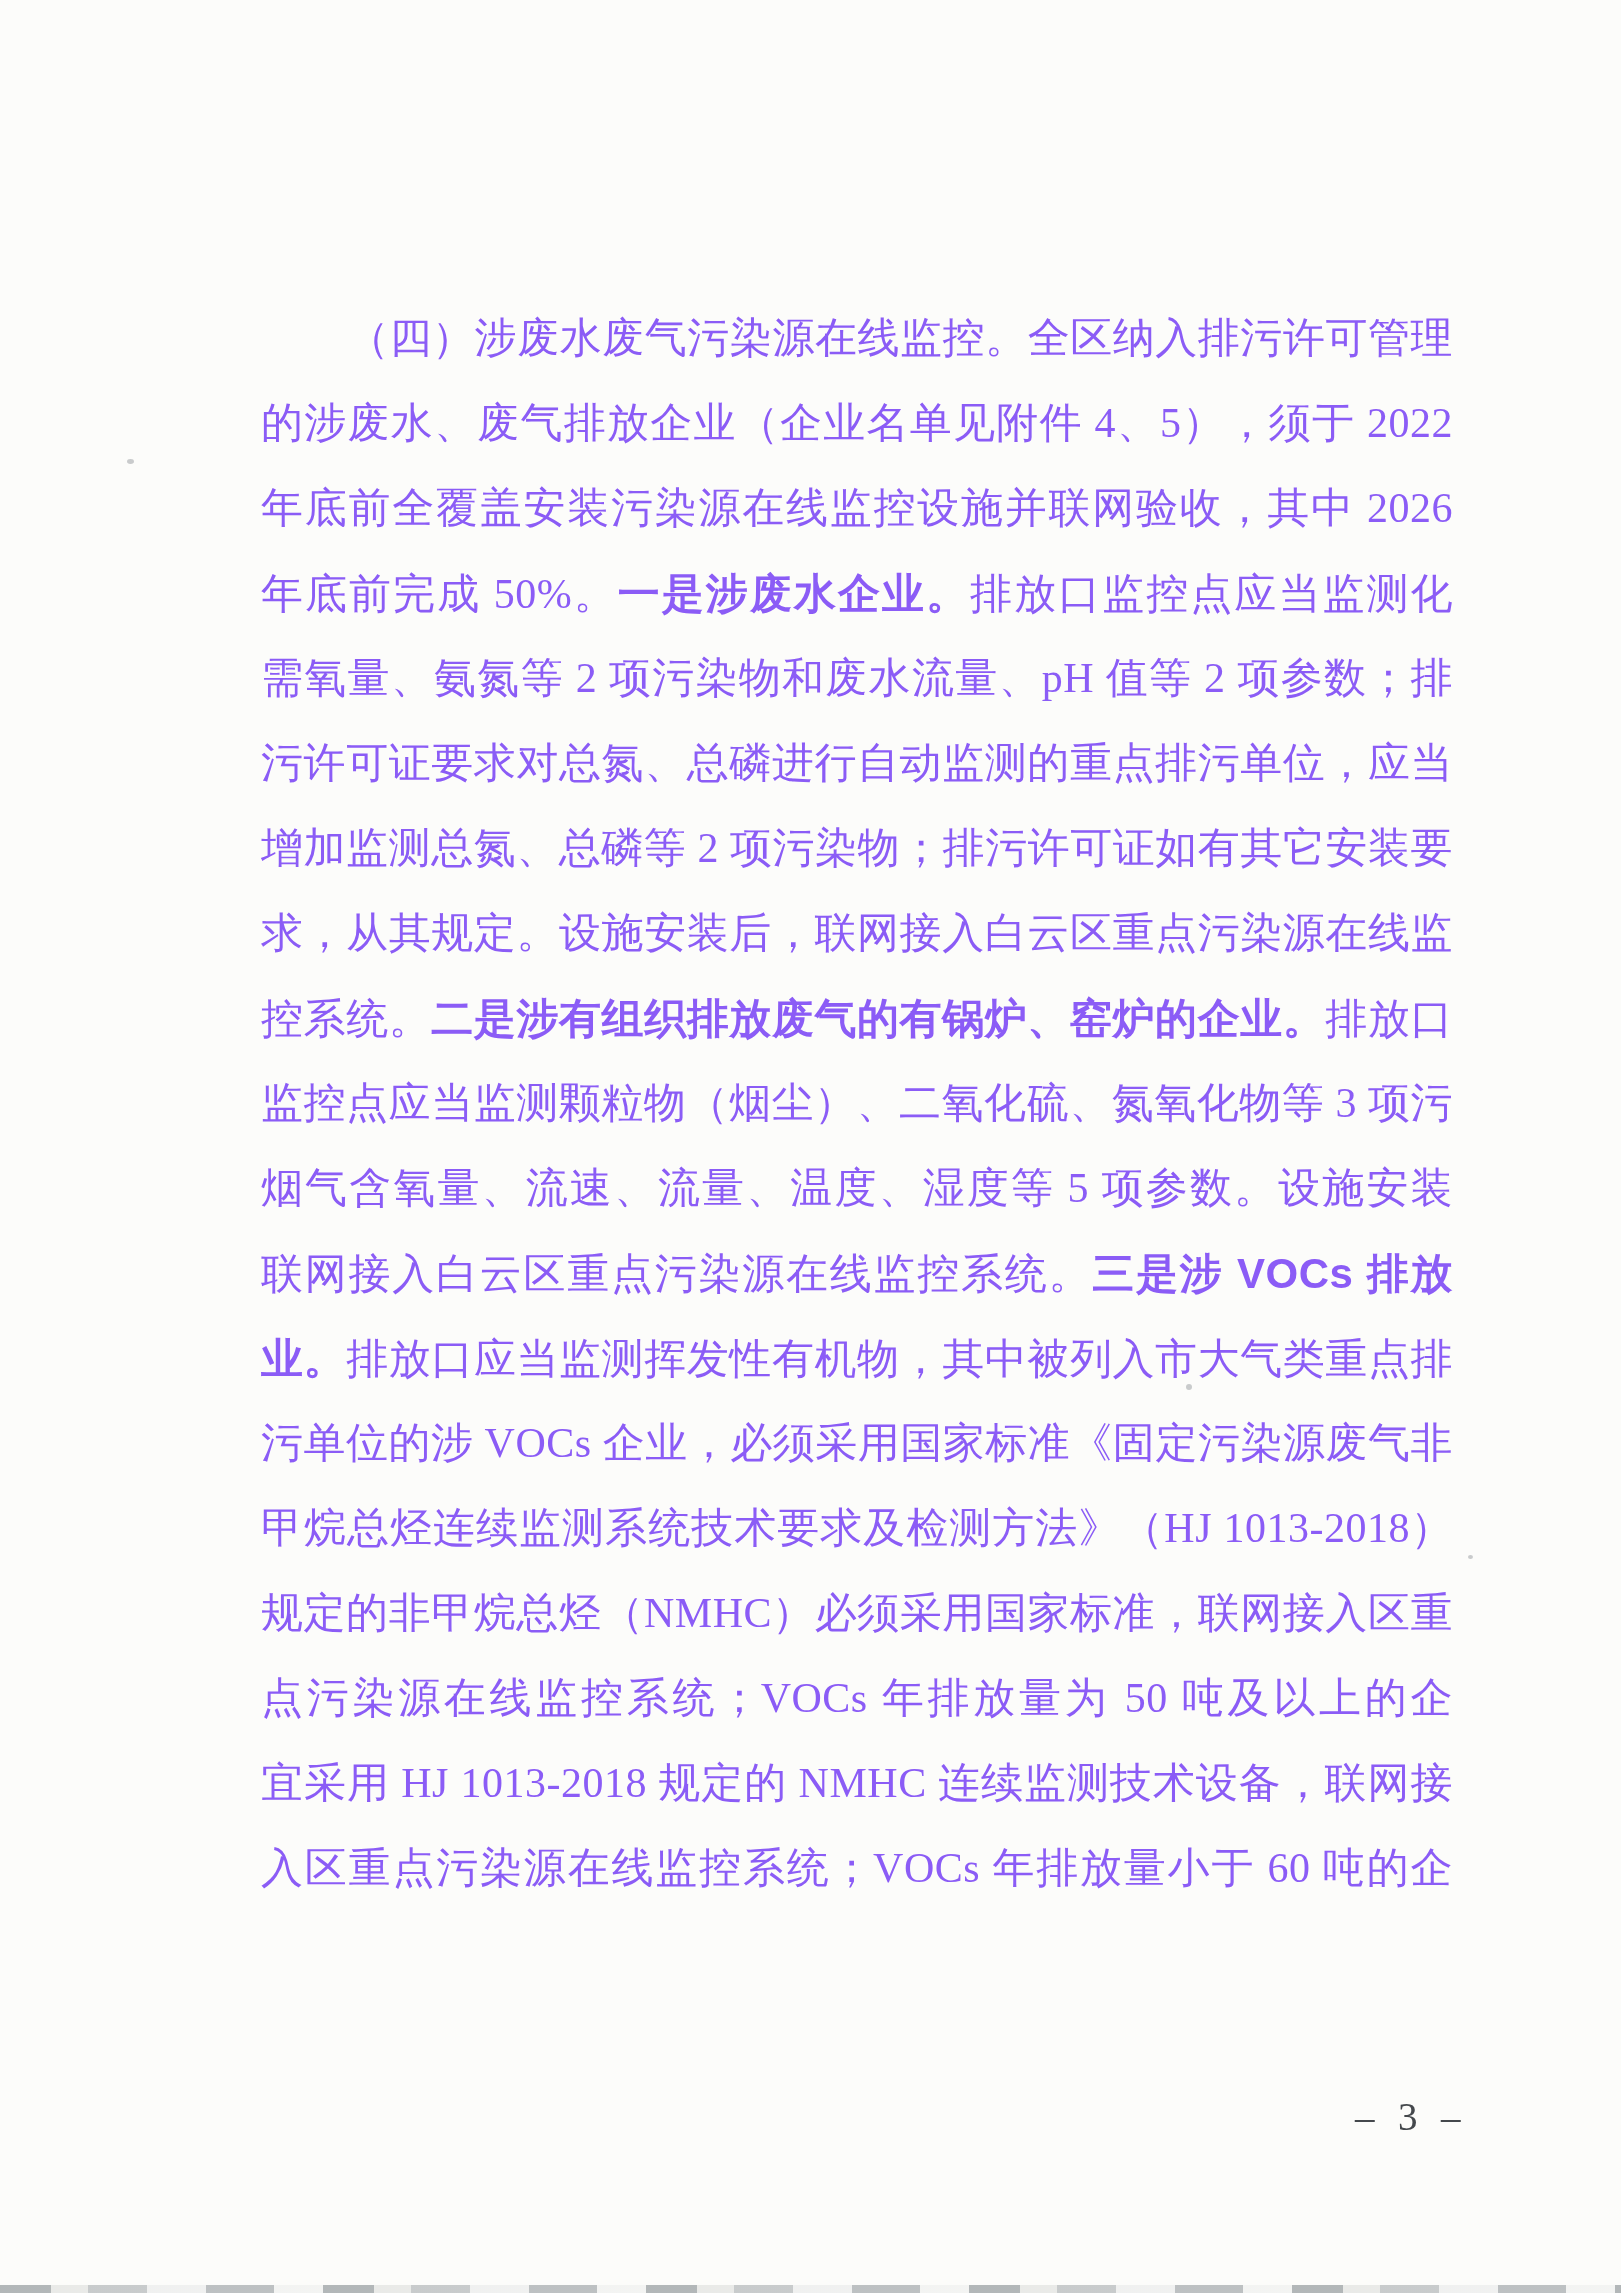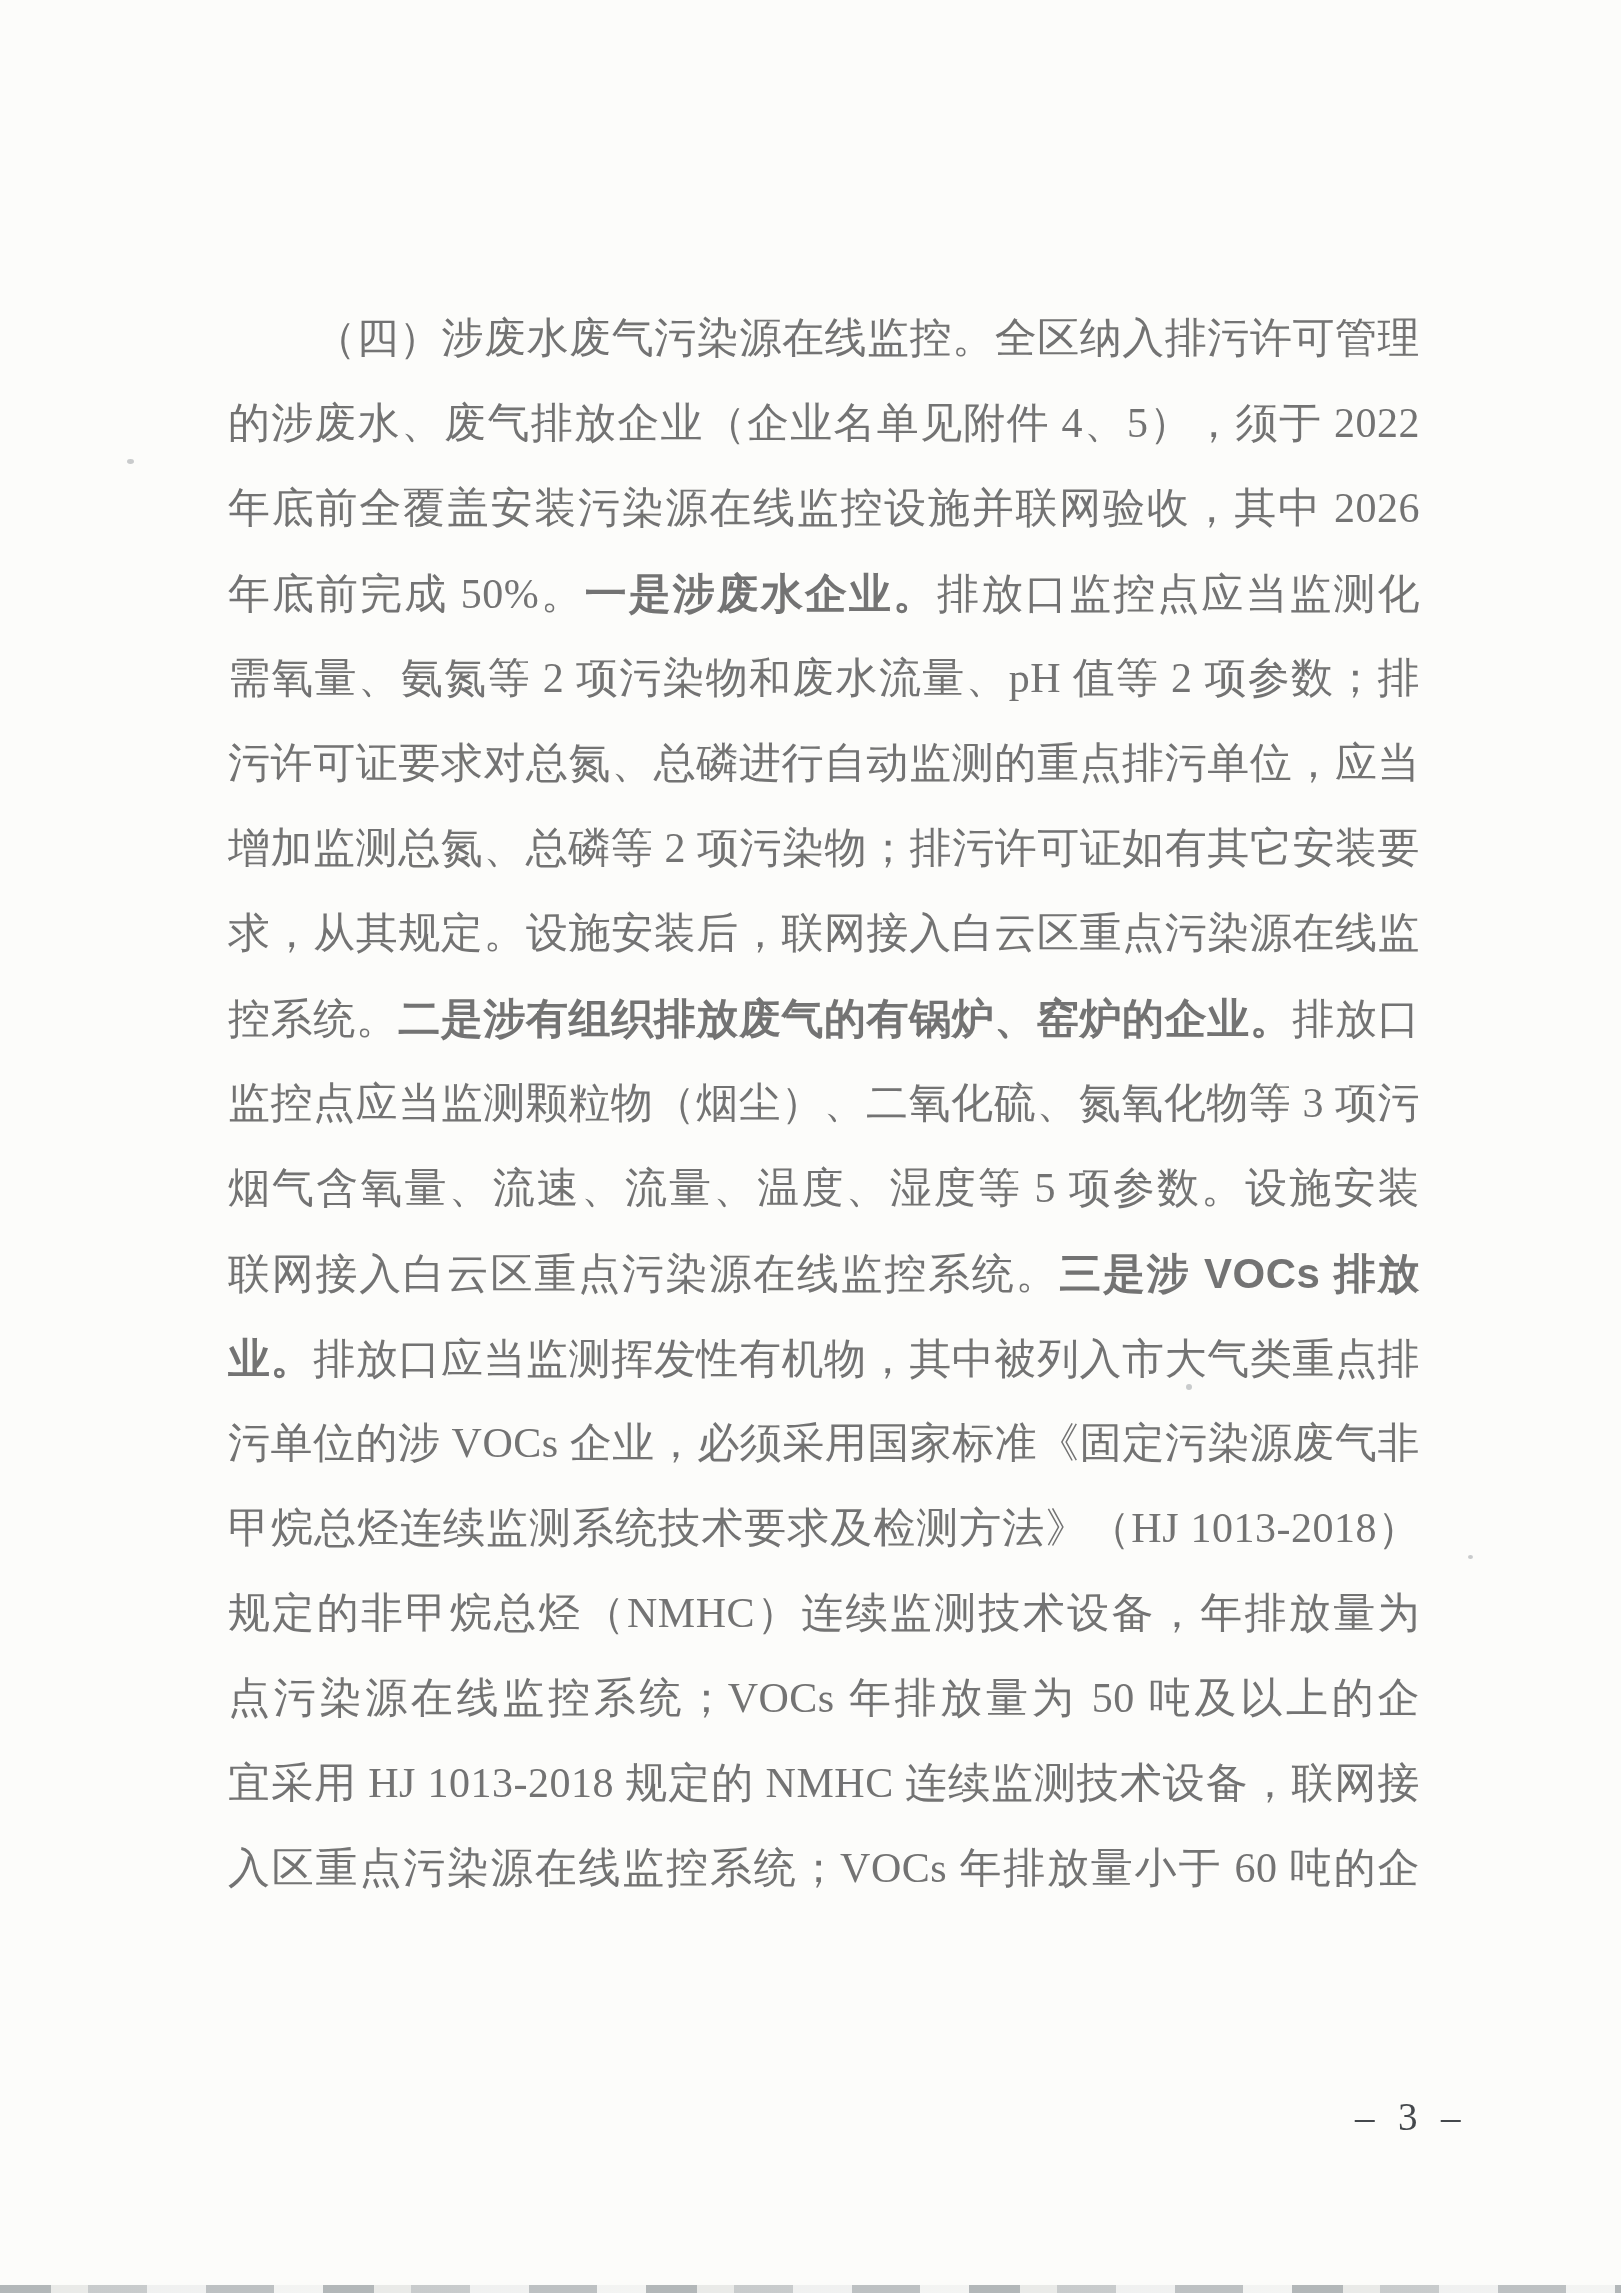--- a/index.html
+++ b/index.html
@@ -10,23 +10,23 @@
   }
   .page {
     position: relative;
     width: 1621px; height: 2294px;
     background: #fcfcfa;
     overflow: hidden;
   }
   
   .textblock {
     position: absolute;
-    left: 228px; top: 296px;
+    left: 261px; top: 296px;
     width: 1192px;
-    color: #737373;
+    color: #8b5cf6;
   }
   .line {
     height: 85px;
     line-height: 85px;
     font-size: 42px;
     text-align: justify;
     text-align-last: justify;
     letter-spacing: 0.5px;
     overflow: hidden;
     white-space: normal;
@@ -76,21 +76,21 @@
       <div class="line"><span class="run">污许可证要求对总氮、总磷进行自动监测的重点排污单位，应当</span></div>
       <div class="line"><span class="run">增加监测总氮、总磷等 2 项污染物；排污许可证如有其它安装要</span></div>
       <div class="line"><span class="run">求，从其规定。设施安装后，联网接入白云区重点污染源在线监</span></div>
       <div class="line"><span class="run">控系统。</span><span class="run run-bold">二是涉有组织排放废气的有锅炉、窑炉的企业。</span><span class="run">排放口</span></div>
       <div class="line"><span class="run">监控点应当监测颗粒物（烟尘）、二氧化硫、氮氧化物等 3 项污</span></div>
       <div class="line"><span class="run">烟气含氧量、流速、流量、温度、湿度等 5 项参数。设施安装后，</span></div>
       <div class="line"><span class="run">联网接入白云区重点污染源在线监控系统。</span><span class="run run-bold">三是涉 VOCs 排放企</span></div>
       <div class="line"><span class="run run-bold">业。</span><span class="run">排放口应当监测挥发性有机物，其中被列入市大气类重点排</span></div>
       <div class="line"><span class="run">污单位的涉 VOCs 企业，必须采用国家标准《固定污染源废气非</span></div>
       <div class="line"><span class="run">甲烷总烃连续监测系统技术要求及检测方法》（HJ 1013-2018）</span></div>
-      <div class="line"><span class="run">规定的非甲烷总烃（NMHC）连续监测技术设备，年排放量为</span></div>
+      <div class="line"><span class="run">规定的非甲烷总烃（NMHC）必须采用国家标准，联网接入区重</span></div>
       <div class="line"><span class="run">点污染源在线监控系统；VOCs 年排放量为 50 吨及以上的企业，</span></div>
       <div class="line"><span class="run">宜采用 HJ 1013-2018 规定的 NMHC 连续监测技术设备，联网接</span></div>
       <div class="line"><span class="run">入区重点污染源在线监控系统；VOCs 年排放量小于 60 吨的企</span></div>
     </main>
 
   <div class="page-number">– 3 –</div>
 
   <div class="speck speck-1"></div>
   <div class="speck speck-2"></div>
   <div class="speck speck-3"></div>

